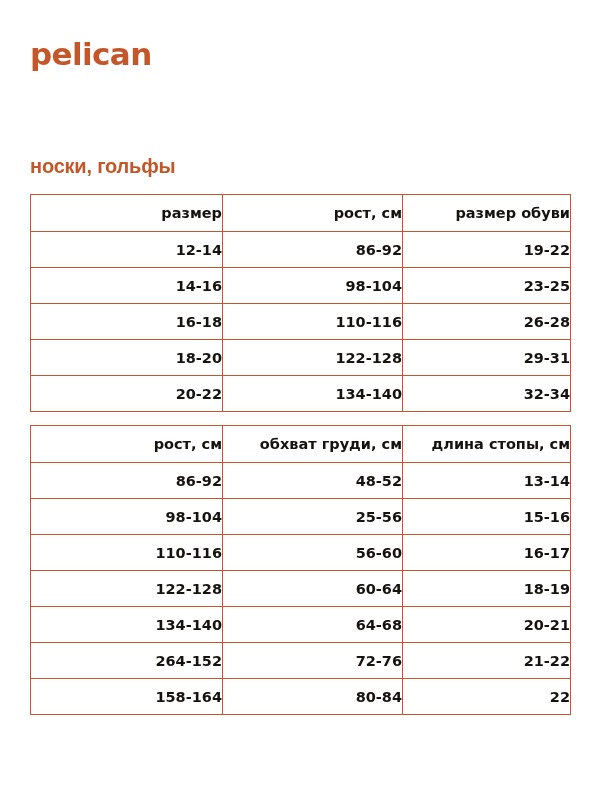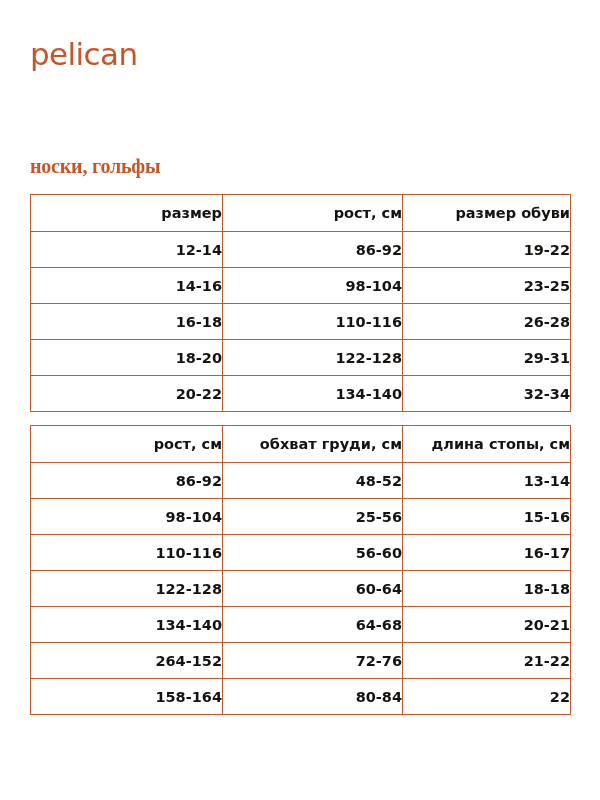--- a/index.html
+++ b/index.html
@@ -21,34 +21,34 @@
     box-sizing: border-box;
     padding: 0 30px;
     position: relative;
   }
   .brand {
     position: absolute;
     left: 30px;
     top: 36px;
     font-family: "DejaVu Sans", sans-serif;
     font-size: 31px;
-    font-weight: normal;
+    font-weight: bold;
     letter-spacing: -0.6px;
     color: #c4572a;
   }
   .section {
     position: absolute;
     left: 30px;
     width: 540px;
   }
   .section-1 { top: 155px; }
   .section-2 { top: 425px; }
 
   .section-title {
-    font-family: Liberation Serif, serif;
+    font-family: Liberation Sans, sans-serif;
     font-size: 20px;
     font-weight: bold;
     color: #c4572a;
     margin: 0 0 16px 0;
     letter-spacing: -0.2px;
   }
   table.sizes {
     border-collapse: collapse;
     width: 540px;
     table-layout: fixed;
@@ -151,21 +151,21 @@
           <td>15-16</td>
         </tr>
         <tr>
           <td>110-116</td>
           <td>56-60</td>
           <td>16-17</td>
         </tr>
         <tr>
           <td>122-128</td>
           <td>60-64</td>
-          <td>18-18</td>
+          <td>18-19</td>
         </tr>
         <tr>
           <td>134-140</td>
           <td>64-68</td>
           <td>20-21</td>
         </tr>
         <tr>
           <td>264-152</td>
           <td>72-76</td>
           <td>21-22</td>

